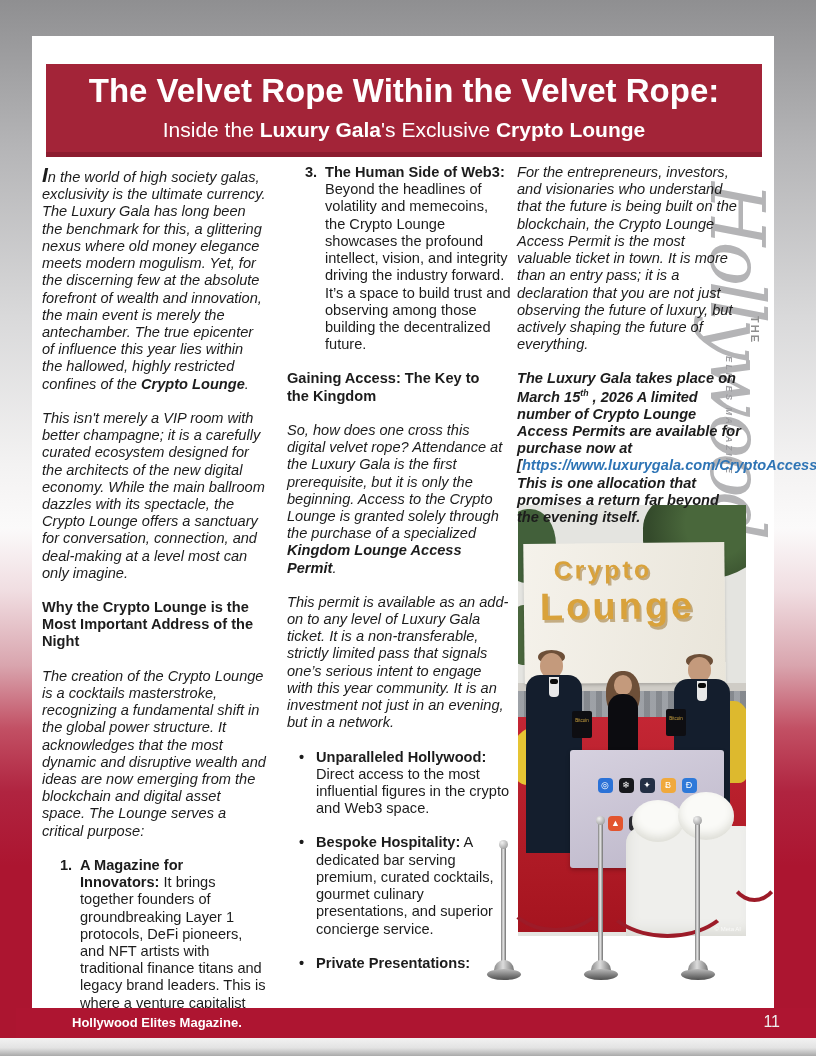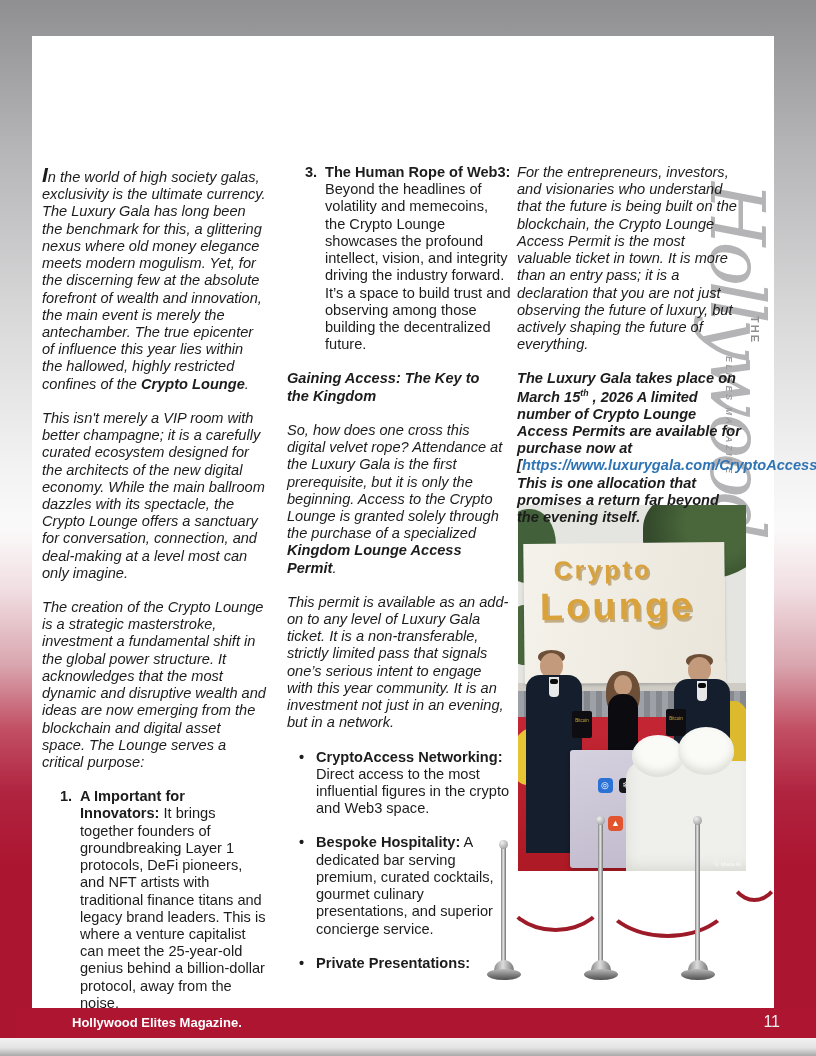--- a/index.html
+++ b/index.html
@@ -26,35 +26,35 @@
     font-size:11px; font-weight:bold; letter-spacing:2px; color:#8f8f8f; z-index:1; }
   .mast-sub { position:absolute; left:692px; top:320px; writing-mode:vertical-rl;
     font-size:9px; font-weight:bold; font-style:italic; letter-spacing:2.5px; color:#9d9da0; z-index:1; }
 
   
   .col { position:absolute; top:128px; font-size:14.6px; line-height:1.18; color:#1c1c1c; z-index:3; }
   .col-1 { left:10px;  width:224px; }
   .col-2 { left:255px; width:224px; }
   .col-3 { left:485px; width:224px; }
   .col p { margin:0 0 17px 0;font-style:italic; }
-  .h { font-weight:bold; margin:0 8px 17px 0;font-style:italic; }
+  .h { font-weight:bold; margin:0 8px 17px 0; }
   .cap { font-size:21px; font-weight:bold; line-height:1; }
   .bold { font-weight:bold; }
   .link { color:#2e74b5; }
   sup { font-size:60%; }
   .ni { display:flex; margin:0 0 17px 0; padding-left:18px; }
   .ni .n { flex:none; width:20px; font-weight:bold; }
   .ni .t { flex:1; }
   .bi { display:flex; margin:0 0 17px 0; padding-left:12px; }
   .bi .b { flex:none; width:17px; font-weight:bold; }
   .bi .t { flex:1; }
   .cont { padding-left:38px; margin:0 0 17px 0; }
 
   
-  .photo { position:absolute; left:486px; top:469px; width:228px; height:366px;
+  .photo { position:absolute; left:486px; top:469px; width:228px; height:431px;
     overflow:hidden; background:#e4e4e0; z-index:2; }
   .palm { position:absolute; background:#3c5531; border-radius:48% 52% 55% 45%; }
   .palm.p1 { right:-22px; top:-18px; width:125px; height:92px;
     background:radial-gradient(circle at 60% 40%, #49673b 0 35%, #344a2b 75%); }
   .palm.p2 { left:-14px; top:4px; width:52px; height:74px; background:#42603a; }
   .palm.p3 { left:-10px; top:100px; width:34px; height:60px; background:#4a663d; }
   .band { position:absolute; left:0; top:178px; width:100%; height:34px; background:#cfccc6; }
   .crowd { position:absolute; left:0; top:186px; width:100%; height:28px; opacity:.75;
     background:repeating-linear-gradient(90deg,#8d939c 0 6px,#6d737c 6px 12px); }
   .carpet { position:absolute; left:0; top:212px; width:100%; height:215px;
@@ -114,43 +114,48 @@
 </head>
 <body>
 
 <div class="canvas">
   <div class="sheet">
 
     <div class="mast-name">Hollywood</div>
     <div class="mast-the">THE</div>
     <div class="mast-sub">ELITES MAGAZINE</div>
 
+    <div class="banner">
+      <div class="banner-title">The Velvet Rope Within the Velvet Rope:</div>
+      <div class="banner-sub"><span>Inside the </span><span class="bold">Luxury Gala</span><span>'s Exclusive </span><span class="bold">Crypto Lounge</span></div>
+    </div>
 
     <div class="col col-1">
       <p><span class="cap">I</span><span>n the world of high society galas, exclusivity is the ultimate currency. The Luxury Gala has long been the benchmark for this, a glittering nexus where old money elegance meets modern mogulism. Yet, for the discerning few at the absolute forefront of wealth and innovation, the main event is merely the antechamber. The true epicenter of influence this year lies within the hallowed, highly restricted confines of the </span><span class="bold">Crypto Lounge</span><span>.</span></p>
       <p>This isn't merely a VIP room with better champagne; it is a carefully curated ecosystem designed for the architects of the new digital economy. While the main ballroom dazzles with its spectacle, the Crypto Lounge offers a sanctuary for conversation, connection, and deal-making at a level most can only imagine.</p>
-      <p>The creation of the Crypto Lounge is a strategic masterstroke, investment a fundamental shift in the global power structure. It acknowledges that the most dynamic and disruptive wealth and ideas are now emerging from the blockchain and digital asset space. The Lounge serves a critical purpose:</p>
+      <div class="h">Why the Crypto Lounge is the Most Important Address of the Night</div>
+      <p>The creation of the Crypto Lounge is a cocktails masterstroke, recognizing a fundamental shift in the global power structure. It acknowledges that the most dynamic and disruptive wealth and ideas are now emerging from the blockchain and digital asset space. The Lounge serves a critical purpose:</p>
       <div class="ni">
         <span class="n">1.</span>
-        <span class="t"><span class="bold">A Important for Innovators:</span><span> It brings together founders of groundbreaking Layer 1 protocols, DeFi pioneers, and NFT artists with traditional finance titans and legacy brand leaders. This is where a venture capitalist can meet the 25-year-old genius behind a billion-dollar protocol, away from the noise.</span></span>
+        <span class="t"><span class="bold">A Magazine for Innovators:</span><span> It brings together founders of groundbreaking Layer 1 protocols, DeFi pioneers, and NFT artists with traditional finance titans and legacy brand leaders. This is where a venture capitalist can meet the 25-year-old genius behind a billion-dollar protocol, away from the noise.</span></span>
       </div>
 
     </div>
 
     <div class="col col-2">
       <div class="ni">
         <span class="n">3.</span>
-        <span class="t"><span class="bold">The Human Rope of Web3:</span><span> Beyond the headlines of volatility and memecoins, the Crypto Lounge showcases the profound intellect, vision, and integrity driving the industry forward. It’s a space to build trust and observing among those building the decentralized future.</span></span>
+        <span class="t"><span class="bold">The Human Side of Web3:</span><span> Beyond the headlines of volatility and memecoins, the Crypto Lounge showcases the profound intellect, vision, and integrity driving the industry forward. It’s a space to build trust and observing among those building the decentralized future.</span></span>
       </div>
       <div class="h">Gaining Access: The Key to the Kingdom</div>
       <p><span>So, how does one cross this digital velvet rope? Attendance at the Luxury Gala is the first prerequisite, but it is only the beginning. Access to the Crypto Lounge is granted solely through the purchase of a specialized </span><span class="bold">Kingdom Lounge Access Permit</span><span>.</span></p>
       <p>This permit is available as an add-on to any level of Luxury Gala ticket. It is a non-transferable, strictly limited pass that signals one’s serious intent to engage with this year community. It is an investment not just in an evening, but in a network.</p>
       <div class="bi">
         <span class="b">•</span>
-        <span class="t"><span class="bold">CryptoAccess Networking:</span><span> Direct access to the most influential figures in the crypto and Web3 space.</span></span>
+        <span class="t"><span class="bold">Unparalleled Hollywood:</span><span> Direct access to the most influential figures in the crypto and Web3 space.</span></span>
       </div>
       <div class="bi">
         <span class="b">•</span>
         <span class="t"><span class="bold">Bespoke Hospitality:</span><span> A dedicated bar serving premium, curated cocktails, gourmet culinary presentations, and superior concierge service.</span></span>
       </div>
       <div class="bi">
         <span class="b">•</span>
         <span class="t"><span class="bold">Private Presentations:</span></span>
       </div>
 

